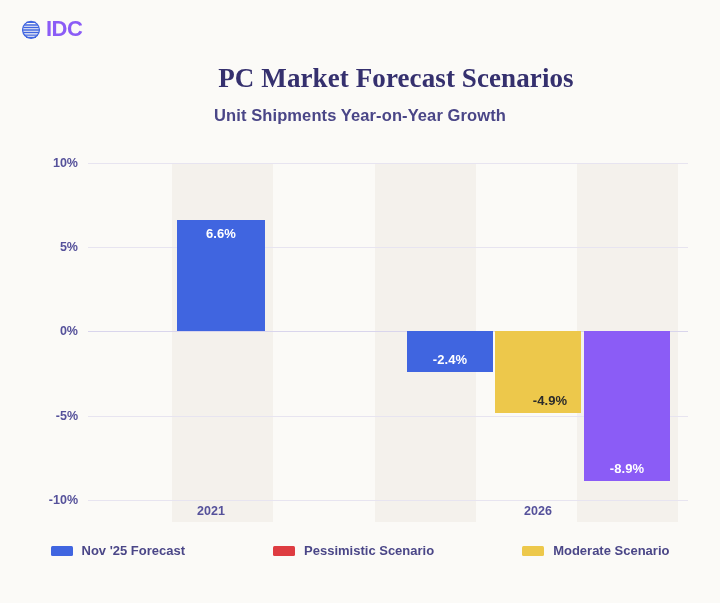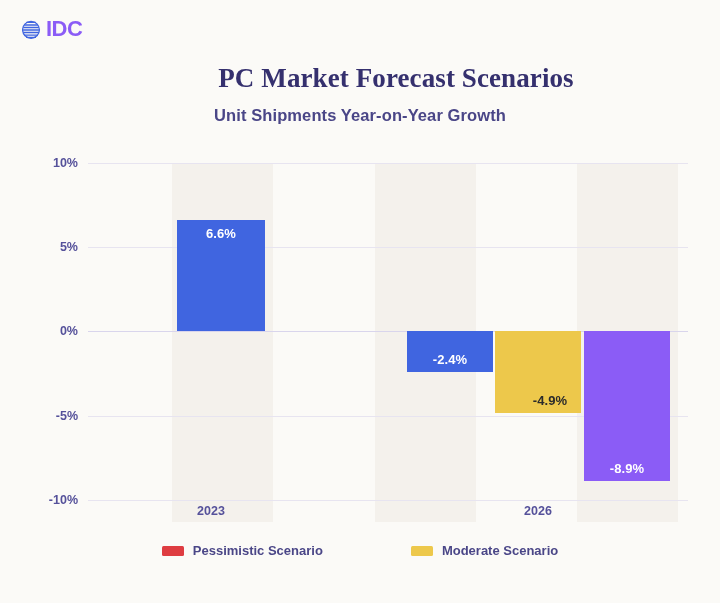--- a/index.html
+++ b/index.html
@@ -219,25 +219,29 @@
   </div>
 
   <div class="bar" style="left:495px; top:331px; width:86px; height:82px; background:#edc84b;">
     <div class="bar-label inside-bottom" style="color:#2b2b2b;padding-left:12px;">-4.9%</div>
   </div>
 
   <div class="bar" style="left:584px; top:331px; width:86px; height:150px; background:#8b5cf6;">
     <div class="bar-label inside-bottom" style="color:#ffffff;">-8.9%</div>
   </div>
 
-  <div class="xtick" style="left:211px; top:504px;">2023</div>
+  <div class="xtick" style="left:211px; top:504px;">2021</div>
   <div class="xtick" style="left:538px; top:504px;">2026</div>
 </div>
 
 <div class="legend">
+  <div class="legend-item">
+    <span class="legend-swatch" style="background:#4065e0;"></span>
+    <span class="legend-label">Nov '25 Forecast</span>
+  </div>
   <div class="legend-item">
     <span class="legend-swatch" style="background:#de3c41;"></span>
     <span class="legend-label">Pessimistic Scenario</span>
   </div>
   <div class="legend-item">
     <span class="legend-swatch" style="background:#edc84b;"></span>
     <span class="legend-label">Moderate Scenario</span>
   </div>
 </div>
 

